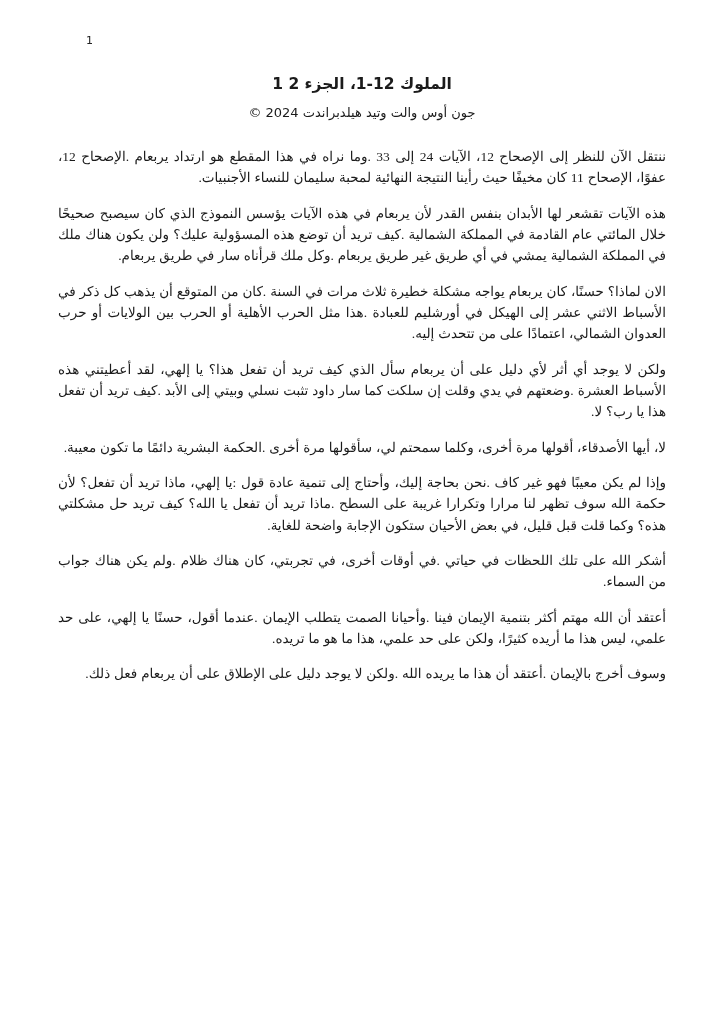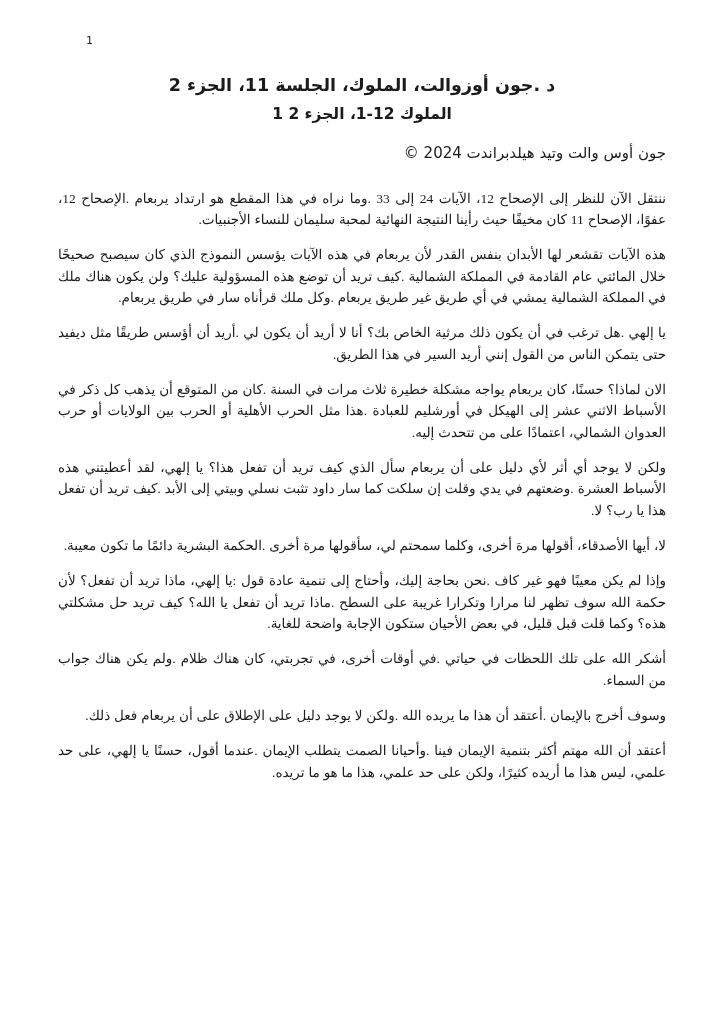--- a/index.html
+++ b/index.html
@@ -43,23 +43,23 @@
     line-height: 1.35;
   }
   .title-line2 {
     font-size: 15.5px;
     font-weight: bold;
     margin: 0;
     line-height: 1.3;
   }
   .copyright {
     direction: rtl;
-    text-align: right;
-    font-size: 15px;
-    margin-top: 20px;
+    text-align: center;
+    font-size: 13px;
+    margin-top: 11px;
     color: #1b1b1b;
   }
   .content {
     direction: rtl;
     margin-top: 26px;
   }
   .content p {
     font-size: 13.5px;
     line-height: 1.58;
     text-align: justify;
@@ -70,31 +70,29 @@
   }
 </style>
 </head>
 <body>
 
 <div class="page">
 
   <div class="page-number">1</div>
 
   <div class="titles">
-    <h1 class="title-line1">د .جون أوزوالت، الملوك، الجلسة 11، الجزء 2</h1>
     <h2 class="title-line2">الملوك 12-1، الجزء 2 1</h2>
     <div class="copyright">جون أوس والت وتيد هيلدبراندت 2024 ©</div>
   </div>
 
   <div class="content">
     <p>ننتقل الآن للنظر إلى الإصحاح 12، الآيات 24 إلى 33 .وما نراه في هذا المقطع هو ارتداد يربعام .الإصحاح 12، عفوًا، الإصحاح 11 كان مخيفًا حيث رأينا النتيجة النهائية لمحبة سليمان للنساء الأجنبيات.</p>
     <p>هذه الآيات تقشعر لها الأبدان بنفس القدر لأن يربعام في هذه الآيات يؤسس النموذج الذي كان سيصبح صحيحًا خلال المائتي عام القادمة في المملكة الشمالية .كيف تريد أن توضع هذه المسؤولية عليك؟ ولن يكون هناك ملك في المملكة الشمالية يمشي في أي طريق غير طريق يربعام .وكل ملك قرأناه سار في طريق يربعام.</p>
-    <p>يا إلهي .هل ترغب في أن يكون ذلك مرثية الخاص بك؟ أنا لا أريد أن يكون لي .أريد أن أؤسس طريقًا مثل ديفيد حتى يتمكن الناس من القول إنني أريد السير في هذا الطريق.</p>
     <p>الان لماذا؟ حسنًا، كان يربعام يواجه مشكلة خطيرة ثلاث مرات في السنة .كان من المتوقع أن يذهب كل ذكر في الأسباط الاثني عشر إلى الهيكل في أورشليم للعبادة .هذا مثل الحرب الأهلية أو الحرب بين الولايات أو حرب العدوان الشمالي، اعتمادًا على من تتحدث إليه.</p>
     <p>ولكن لا يوجد أي أثر لأي دليل على أن يربعام سأل الذي كيف تريد أن تفعل هذا؟ يا إلهي، لقد أعطيتني هذه الأسباط العشرة .وضعتهم في يدي وقلت إن سلكت كما سار داود تثبت نسلي وبيتي إلى الأبد .كيف تريد أن تفعل هذا يا رب؟ لا.</p>
     <p>لا، أيها الأصدقاء، أقولها مرة أخرى، وكلما سمحتم لي، سأقولها مرة أخرى .الحكمة البشرية دائمًا ما تكون معيبة.</p>
     <p>وإذا لم يكن معيبًا فهو غير كاف .نحن بحاجة إليك، وأحتاج إلى تنمية عادة قول :يا إلهي، ماذا تريد أن تفعل؟ لأن حكمة الله سوف تظهر لنا مرارا وتكرارا غريبة على السطح .ماذا تريد أن تفعل يا الله؟ كيف تريد حل مشكلتي هذه؟ وكما قلت قبل قليل، في بعض الأحيان ستكون الإجابة واضحة للغاية.</p>
     <p>أشكر الله على تلك اللحظات في حياتي .في أوقات أخرى، في تجربتي، كان هناك ظلام .ولم يكن هناك جواب من السماء.</p>
+    <p>أعتقد أن الله مهتم أكثر بتنمية الإيمان فينا .وأحيانا الصمت يتطلب الإيمان .عندما أقول، حسنًا يا إلهي، على حد علمي، ليس هذا ما أريده كثيرًا، ولكن على حد علمي، هذا ما هو ما تريده.</p>
     <p>وسوف أخرج بالإيمان .أعتقد أن هذا ما يريده الله .ولكن لا يوجد دليل على الإطلاق على أن يربعام فعل ذلك.</p>
-    <p>أعتقد أن الله مهتم أكثر بتنمية الإيمان فينا .وأحيانا الصمت يتطلب الإيمان .عندما أقول، حسنًا يا إلهي، على حد علمي، ليس هذا ما أريده كثيرًا، ولكن على حد علمي، هذا ما هو ما تريده.</p>
   </div>
 
 </div>
 
 </body></html>

